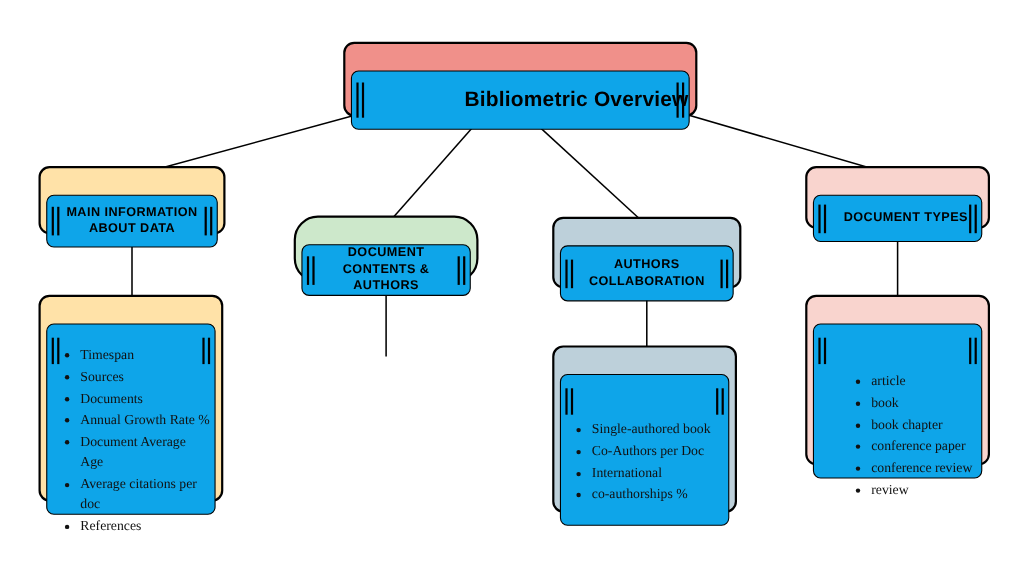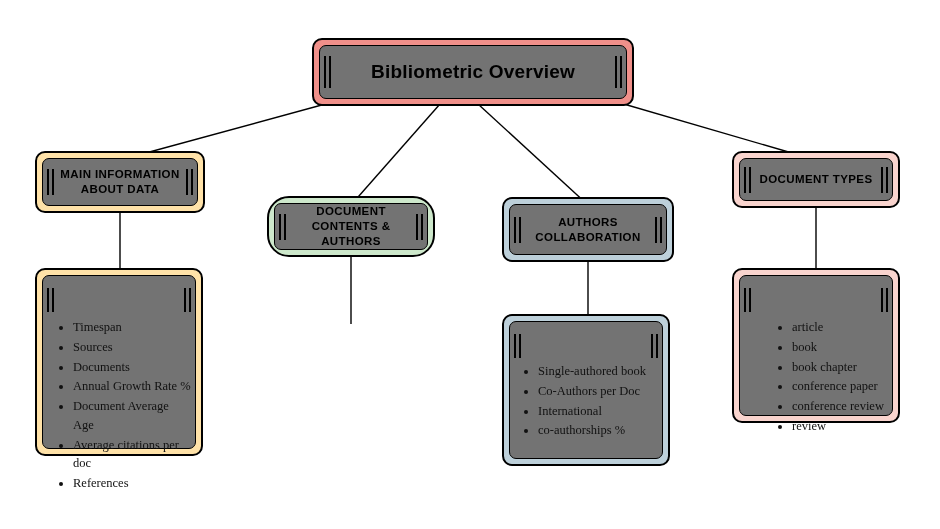--- a/index.html
+++ b/index.html
@@ -24,25 +24,26 @@
   
   .node {
     position:absolute;
     border:2px solid #000;
     border-radius:10px;
     padding:5px;
   }
   .node-inner {
     position:relative;
     width:100%; height:100%;
-    background:#737373;
+    background:#0ea5e9;
     border:1.5px solid #000;
     border-radius:7px;
-    display:flex; align-items:center; justify-content:center;
+    display:flex; align-items:center; justify-content:flex-end;
     text-align:center;
+    margin-top:19px;
   }
 
   
   .bars {
     position:absolute;
     top:50%; transform:translateY(-50%);
     width:7px; height:26px;
     border-left:2.5px solid #000;
     border-right:2.5px solid #000;
   }
@@ -80,21 +81,21 @@
   .body-3 { left:732px; top:268px; width:168px; height:155px; }
 
   ul.items {
     list-style:disc;
     margin:0;
     font-family:"Liberation Serif", serif;
     font-size:12.5px;
     color:#111;
     line-height:1.5;
   }
-  .body-0 ul.items { padding:42px 4px 0 30px; }
+  .body-0 ul.items { padding:18px 4px 0 30px; }
   .body-1 ul.items { padding:36px 4px 0 34px; }
   .body-2 ul.items { padding:40px 4px 0 28px; }
   .body-3 ul.items { padding:42px 4px 0 52px; }
   ul.items li { margin-bottom:1px; }
 </style>
 </head>
 <body>
 
 <div class="canvas">
 

